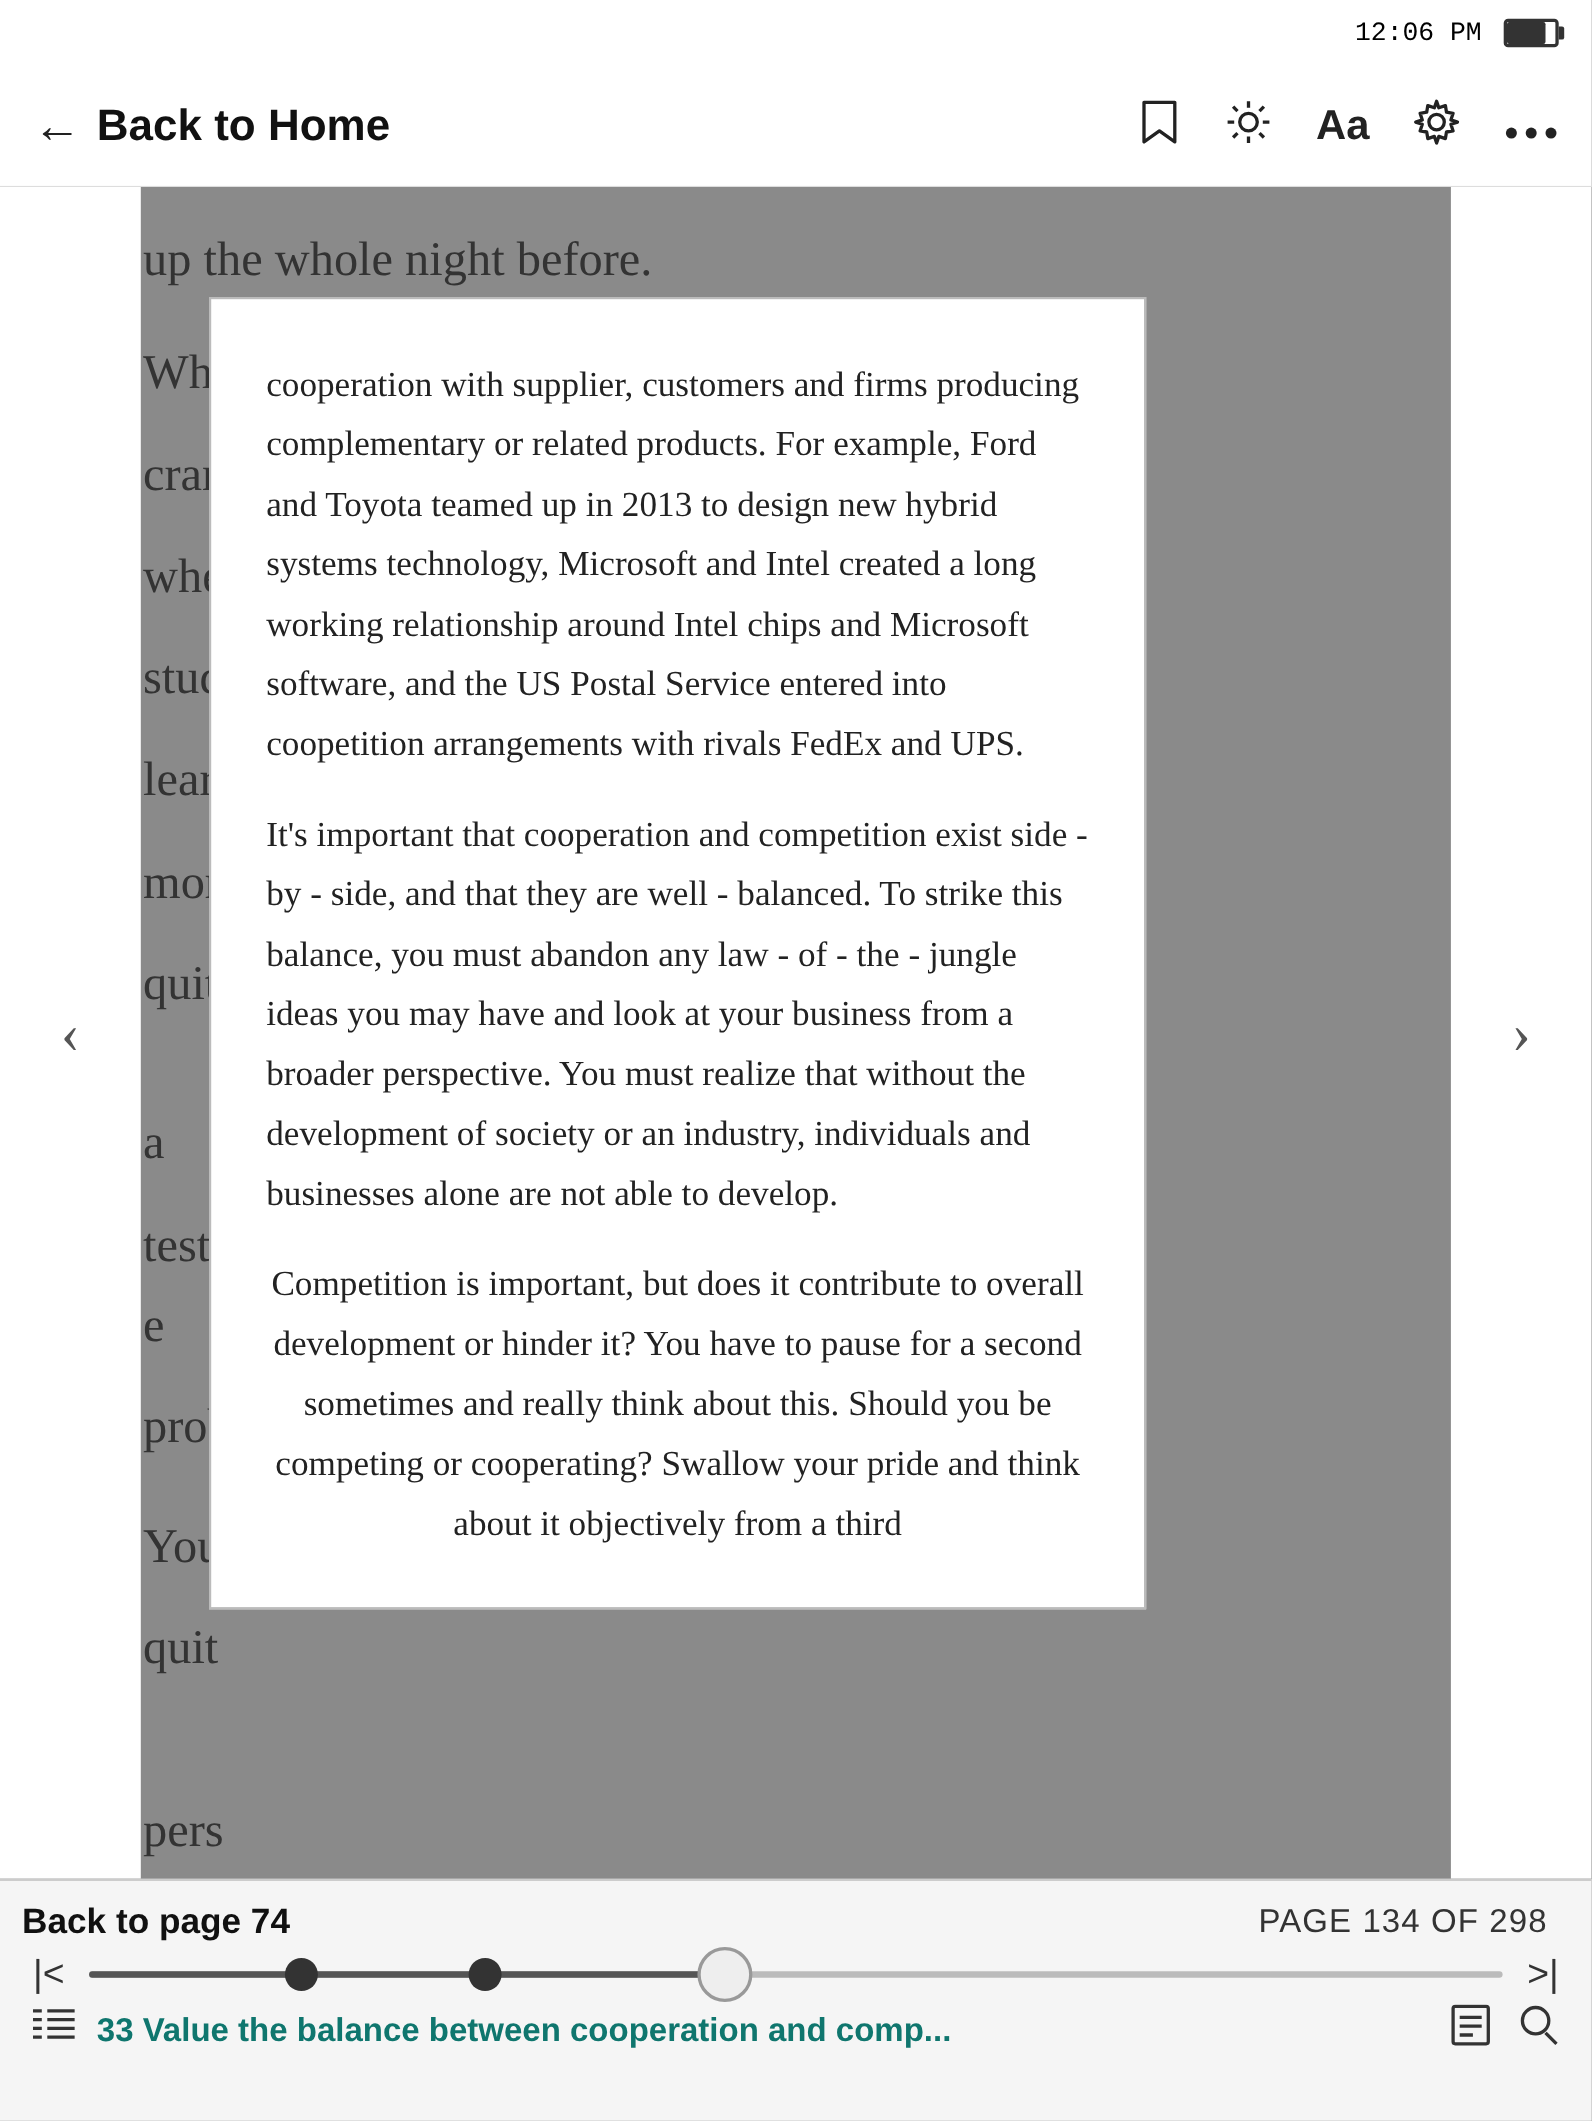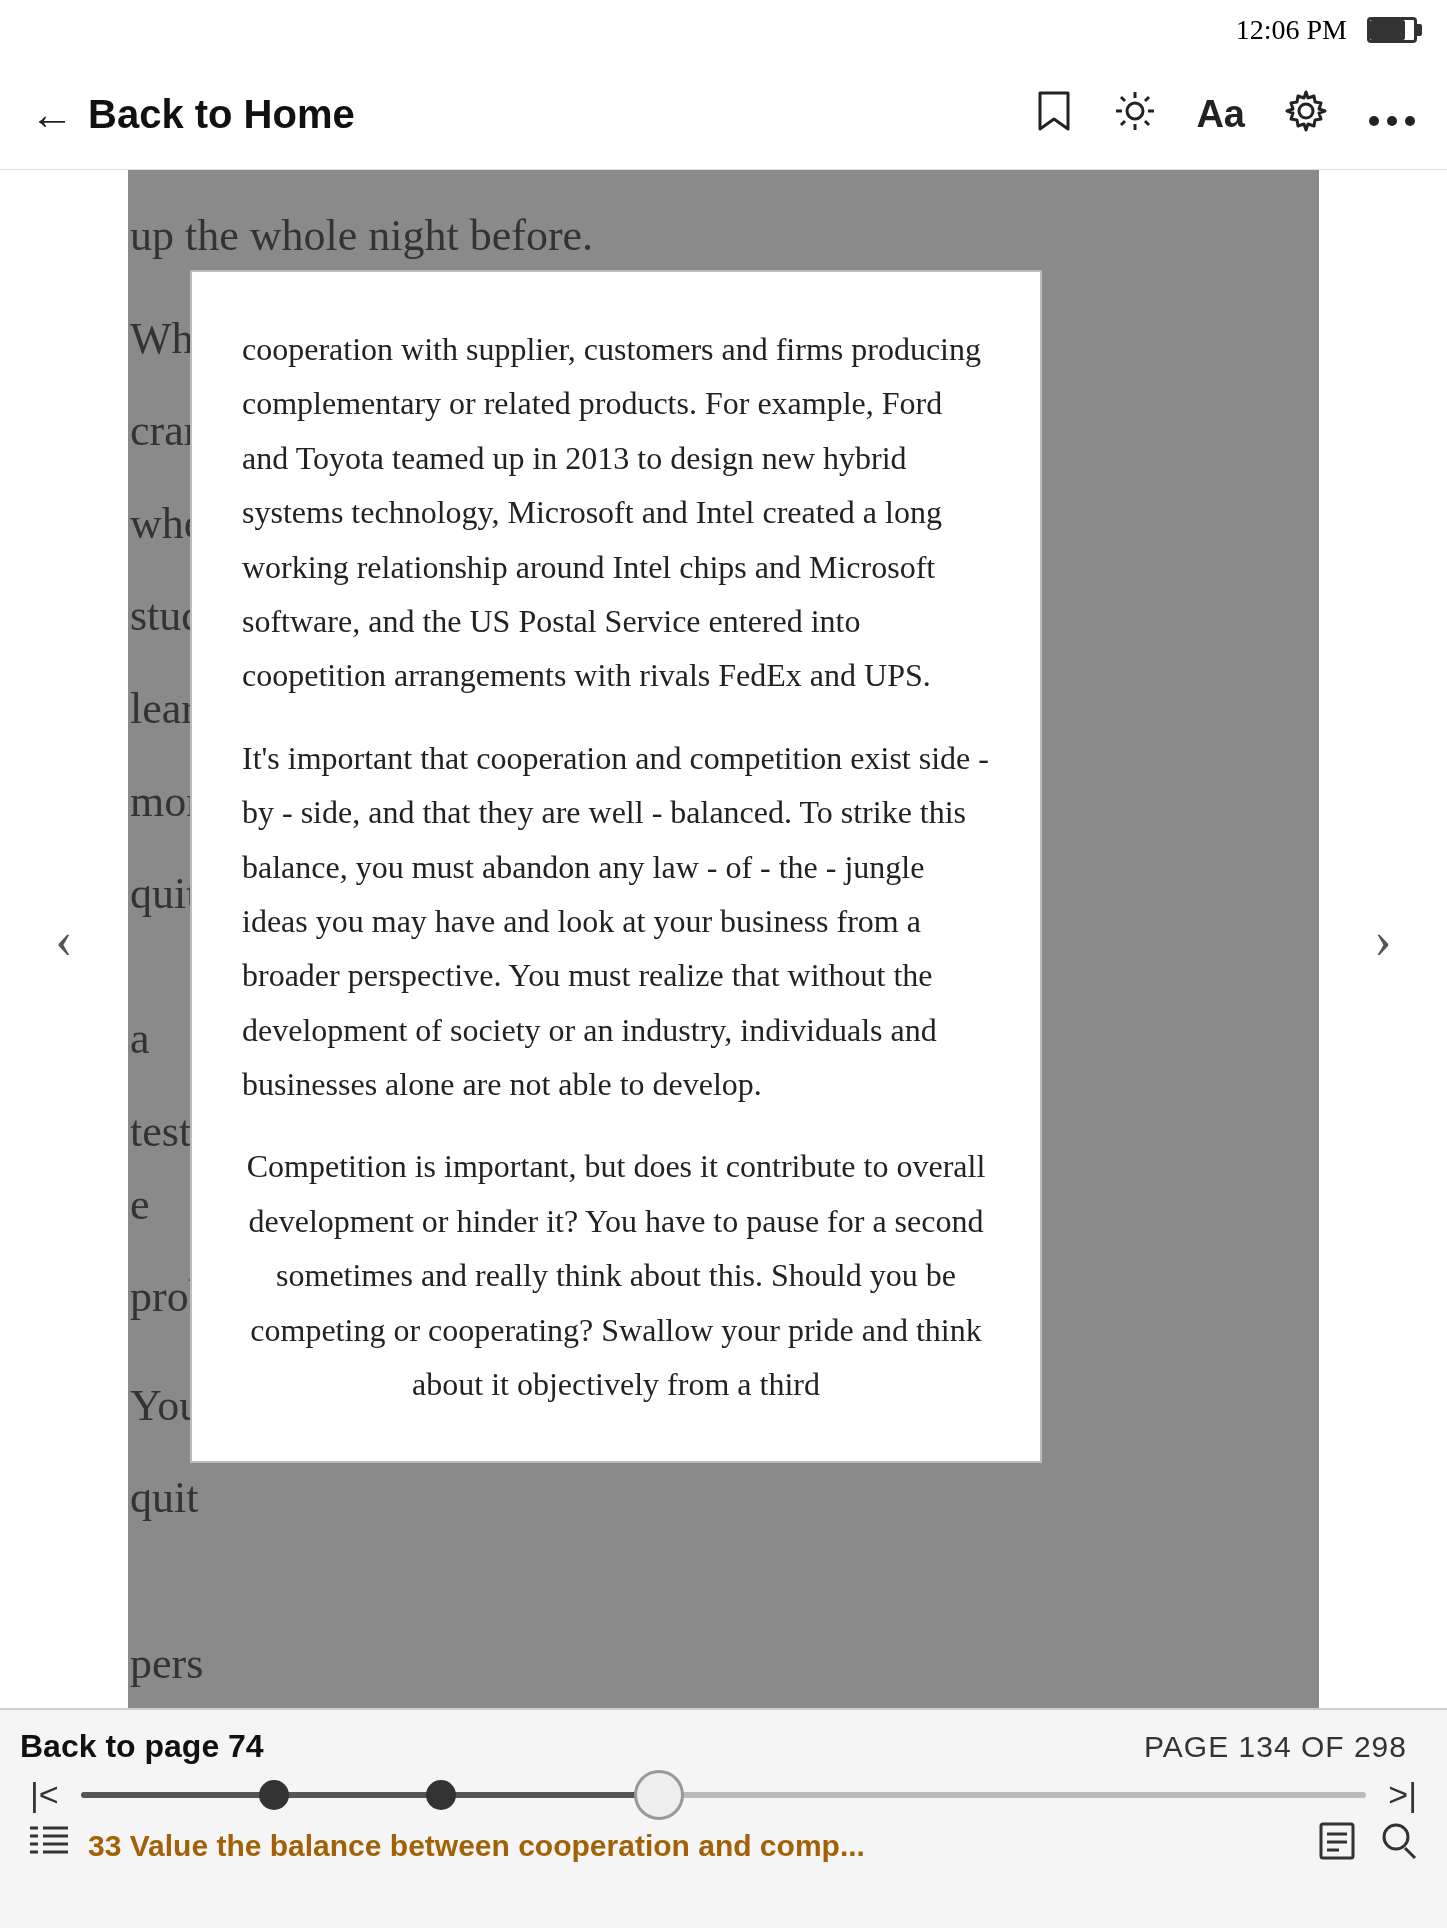--- a/index.html
+++ b/index.html
@@ -20,22 +20,22 @@
       right: 0;
       height: 60px;
       background: #fff;
       display: flex;
       align-items: center;
       justify-content: flex-end;
       padding: 0 30px;
       z-index: 100;
     }
     .status-time {
-      font-family: Liberation Serif, serif;
-      font-size: 28px;
+      font-family: Liberation Mono, monospace;
+      font-size: 24px;
       font-weight: 500;
       margin-right: 20px;
     }
     .battery-icon {
       width: 50px;
       height: 26px;
       border: 3px solid #333;
       border-radius: 4px;
       position: relative;
       display: flex;
@@ -296,21 +296,21 @@
     .toc-icon {
       font-size: 36px;
       color: #333;
       cursor: pointer;
     }
     .chapter-title {
       flex: 1;
       font-family: -apple-system, Arial, sans-serif;
       font-size: 30px;
       font-weight: 700;
-      color: #a16207;
+      color: #0f766e;
       overflow: hidden;
       text-overflow: ellipsis;
       white-space: nowrap;
     }
     .footer-icons {
       display: flex;
       gap: 26px;
       align-items: center;
     }
     .footer-icon {

